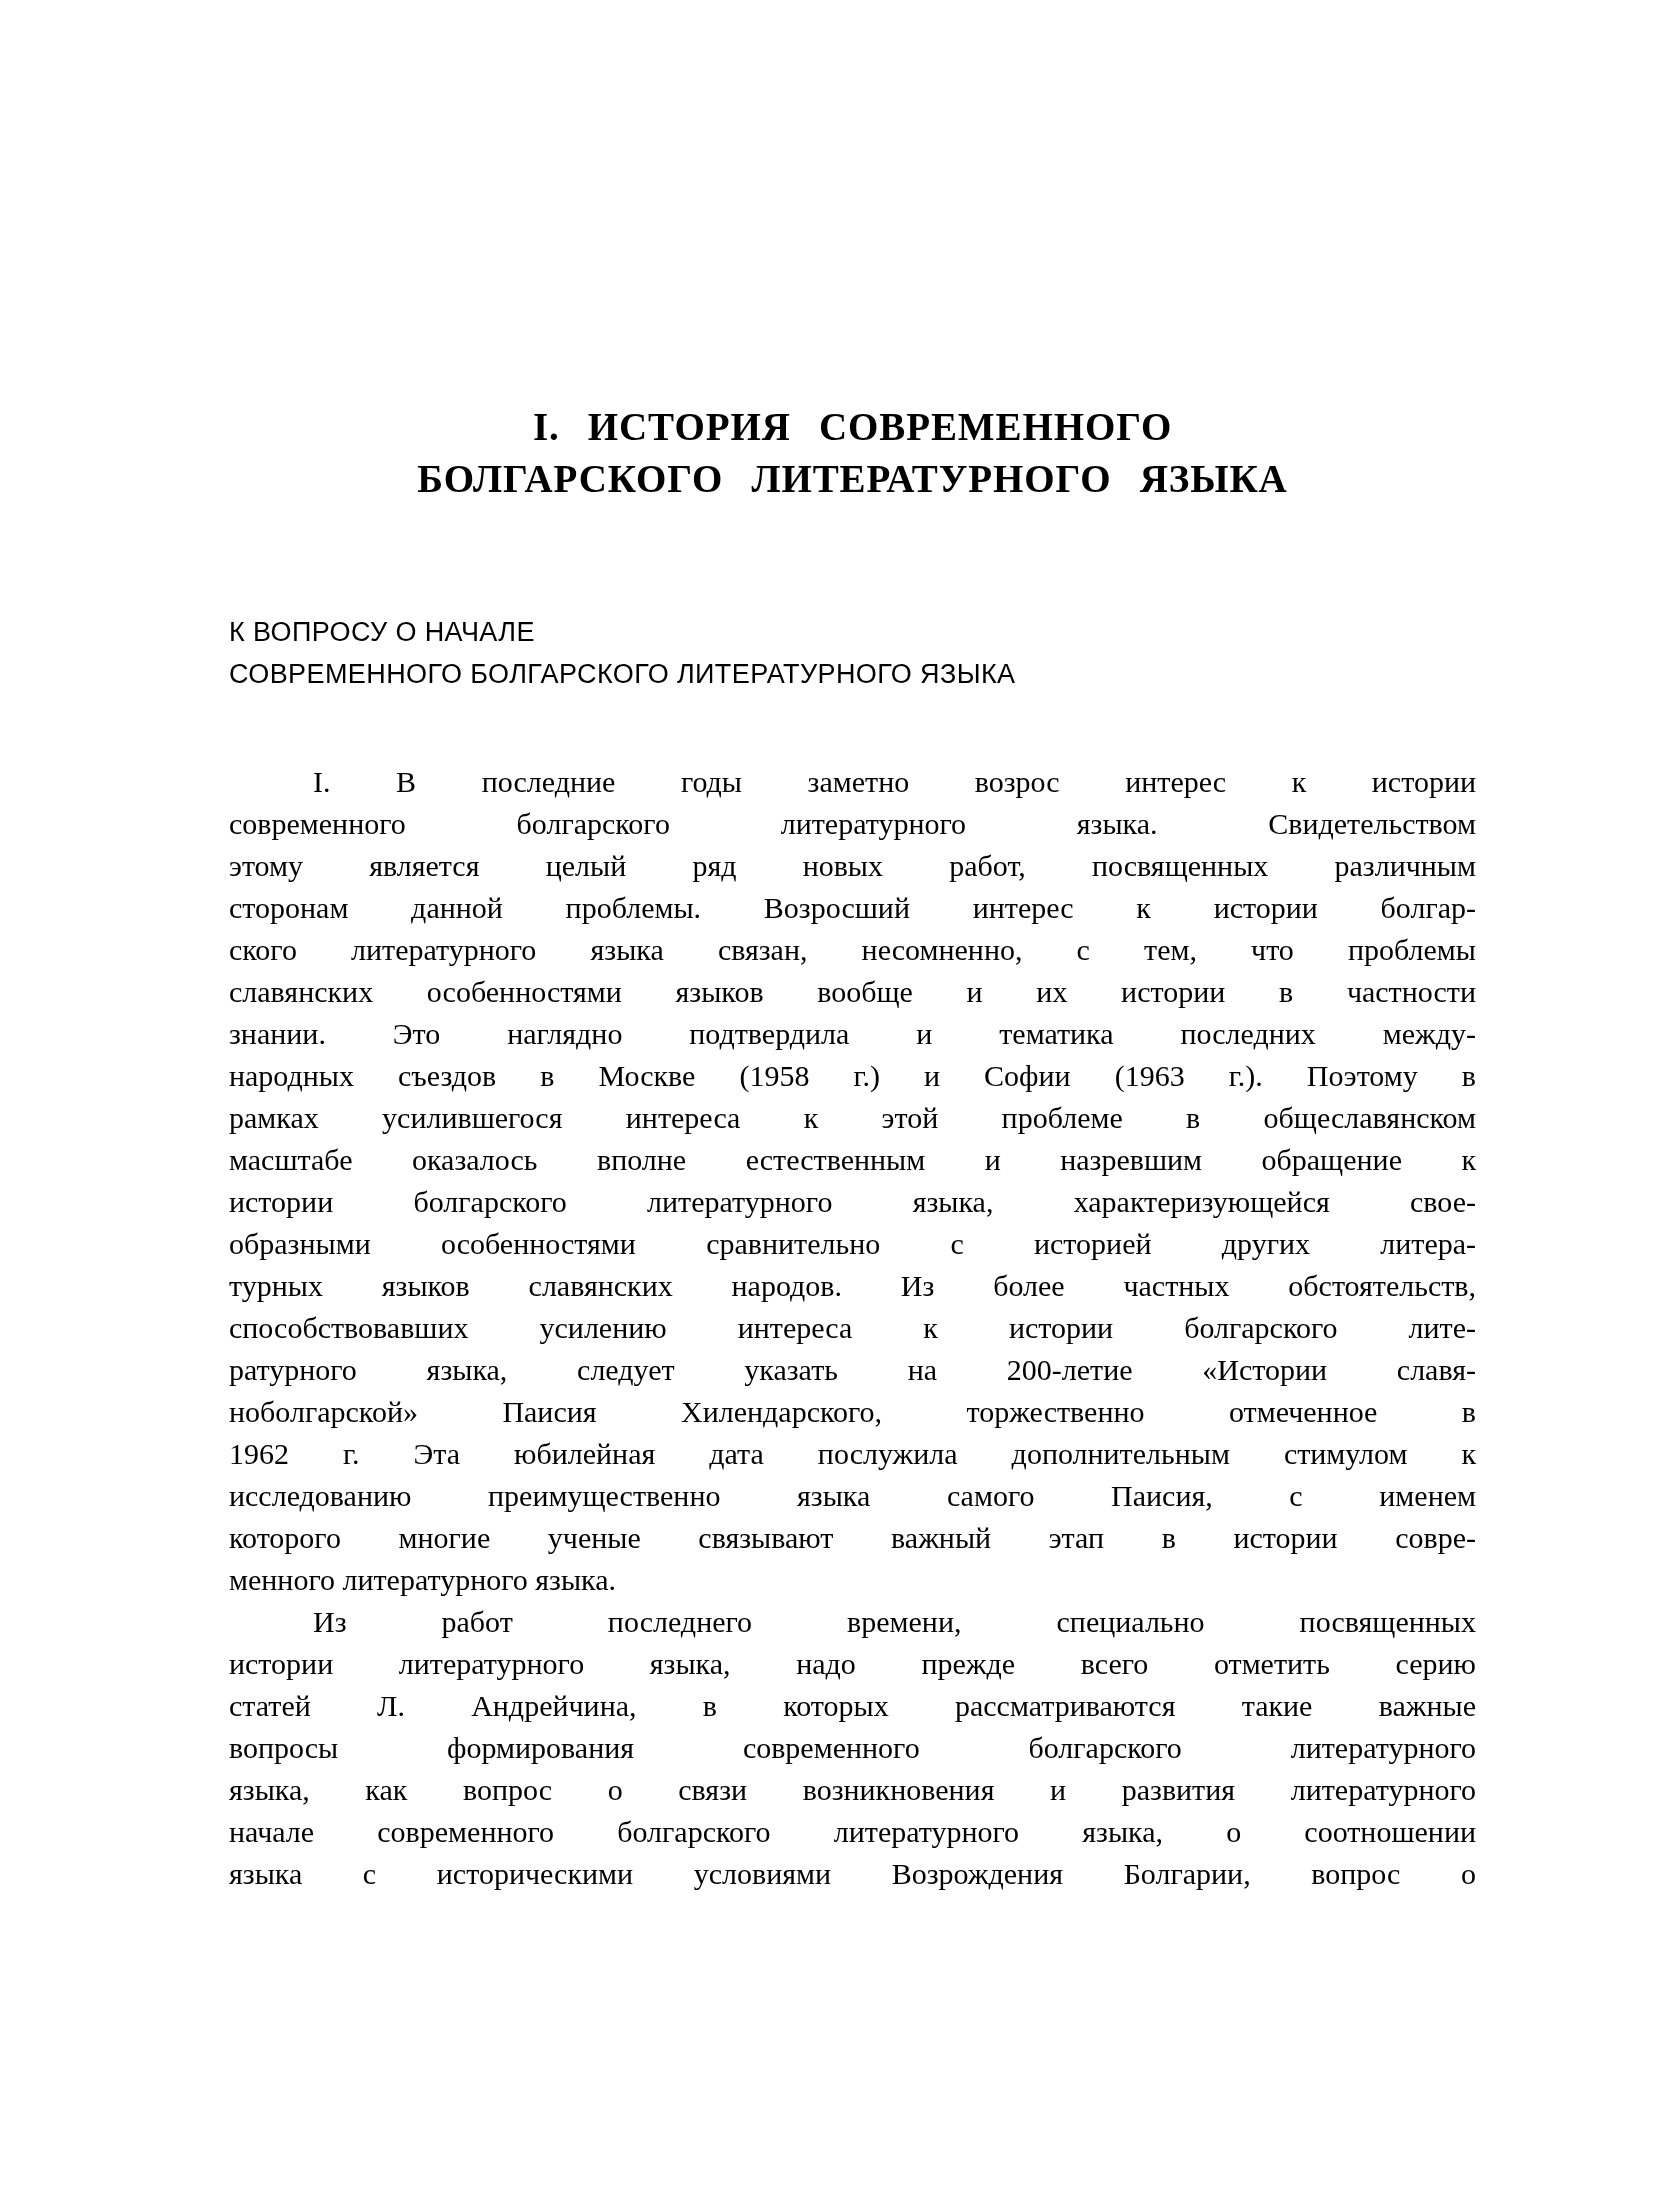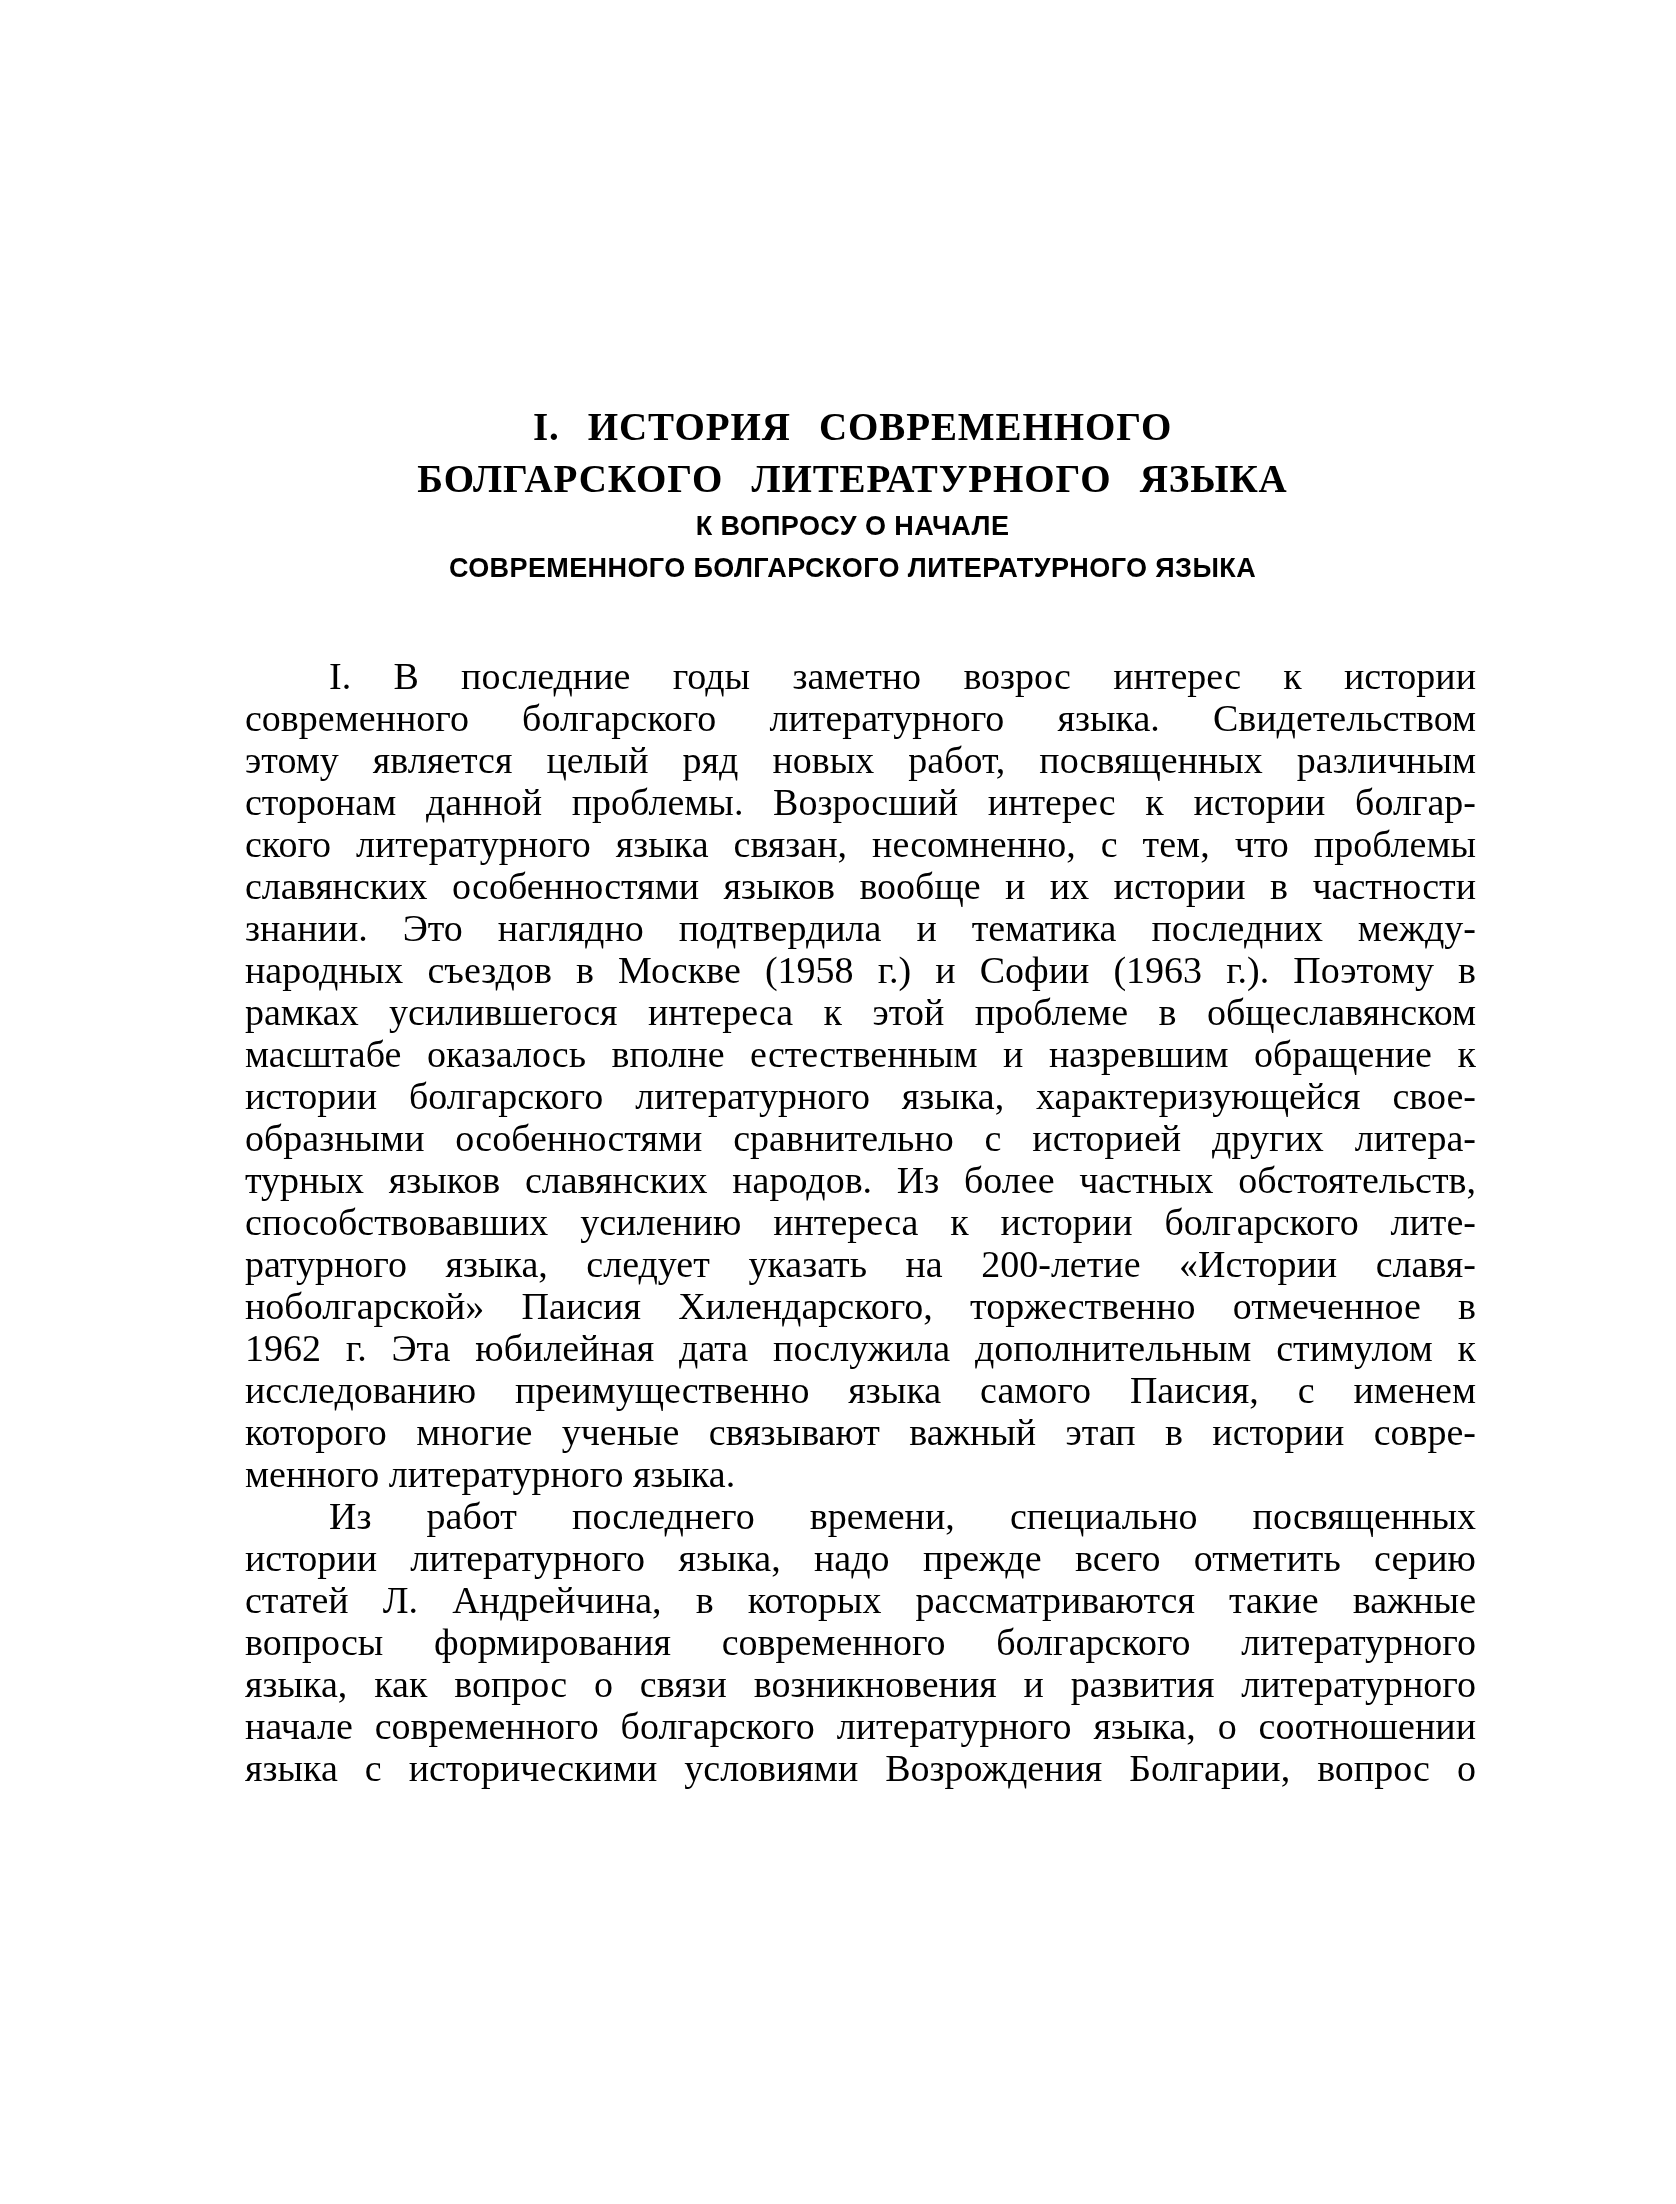--- a/index.html
+++ b/index.html
@@ -26,32 +26,31 @@
   }
   .title-block {
     text-align: center;
     font-weight: bold;
     font-size: 39px;
     line-height: 52px;
     letter-spacing: 0.9px;
     word-spacing: 0.45em;
   }
   .subtitle-block {
-    text-align: center;
+    margin-top: 106px;
     font-family: "Liberation Sans", sans-serif;
-    font-weight: bold;
+    font-weight: normal;
     font-size: 27px;
     line-height: 42px;
     letter-spacing: 0.4px;
   }
   .body-block {
     margin-top: 66px;
-    font-size: 38px;
+    font-size: 30px;
     line-height: 42px;
-    margin-left: 16px;
   }
   .body-line {
     text-align: justify;
     text-align-last: justify;
     white-space: normal;
   }
   .body-line.first {
     text-indent: 84px;
   }
   .body-line.lastline {

